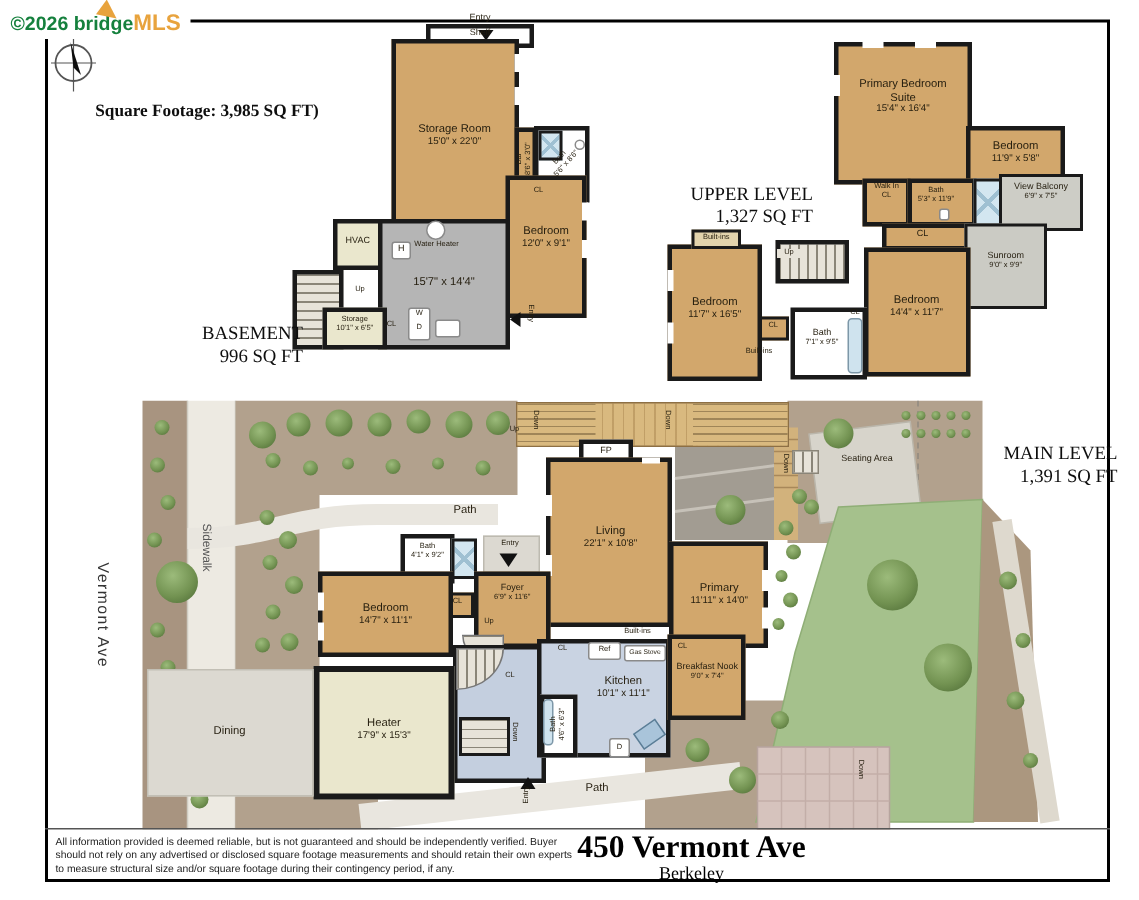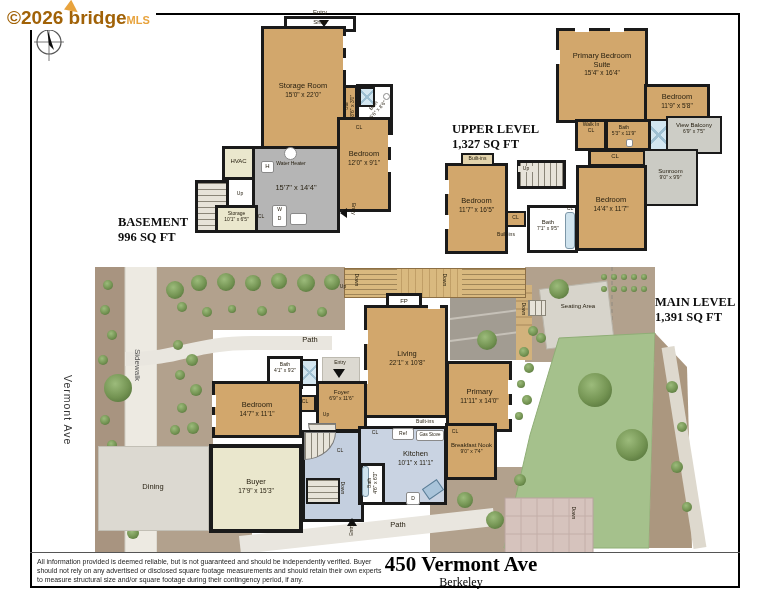--- a/index.html
+++ b/index.html
@@ -24,27 +24,27 @@
   .stairs-h{background:repeating-linear-gradient(to bottom,#8a8578 0,#8a8578 1px,transparent 1px,transparent 6px),#e7e3d9}
   .stairs-v{background:repeating-linear-gradient(to right,#8a8578 0,#8a8578 1px,transparent 1px,transparent 6px),#e7e3d9}
   .wood{background:repeating-linear-gradient(to right,rgba(120,80,30,.25) 0,rgba(120,80,30,.25) 1px,transparent 1px,transparent 7px),#d9b97f}
   .deckstair{background:repeating-linear-gradient(to bottom,rgba(90,70,40,.45) 0,rgba(90,70,40,.45) 1px,transparent 1px,transparent 5px),#d9b97f}
   .shower{position:absolute;border:2px solid #1a1a1a;
     background:linear-gradient(45deg,transparent 45%,#9fc0d2 45%,#9fc0d2 55%,transparent 55%),
                linear-gradient(-45deg,transparent 45%,#9fc0d2 45%,#9fc0d2 55%,transparent 55%),#d3e6f0}
   .fix{position:absolute;background:#fff;border:1px solid #8a8a8a;border-radius:2px}
   .tub{position:absolute;background:#cfe3ee;border:1px solid #7d97a8;border-radius:3px}
   .tri{position:absolute;width:0;height:0}
-  .level-title{position:absolute;text-align:left;font-family:"Liberation Serif",serif;
-    font-weight:bold;font-size:12.5px;line-height:1.2;color:#0e0e0e;z-index:7}
+  .level-title{position:absolute;text-align:right;font-family:"Liberation Serif",serif;
+    font-weight:normal;font-size:12.5px;line-height:1.2;color:#0e0e0e;z-index:7}
   .summary{position:absolute;left:34px;top:66px;width:208px;text-align:center;
     font-family:"Liberation Serif",serif;font-weight:bold;font-size:11.5px;line-height:1.55;color:#0e0e0e}
   .logo{position:absolute;left:5px;top:6px;background:#fff;padding:1px 6px 1px 2px;z-index:20;font-weight:bold}
-  .logo .g{color:#a16207;font-size:19px}
-  .logo .o{color:#e8a33d;font-size:11px}
+  .logo .g{color:#15803d;font-size:13px}
+  .logo .o{color:#e8a33d;font-size:15px}
   .logo-roof{position:absolute;left:60px;top:-6px;width:0;height:0;border-left:5px solid transparent;
     border-right:9px solid transparent;border-bottom:11px solid #e8a33d;transform:rotate(12deg)}
   .footer-line{position:absolute;left:30px;top:552px;width:710px;height:1px;background:#555}
   .disclaimer{position:absolute;left:37px;top:557px;width:346px;font-size:6.9px;line-height:1.32;color:#1c1c1c}
   .address{position:absolute;left:356px;top:553px;width:210px;text-align:center;font-family:"Liberation Serif",serif;color:#000}
   .address .street{font-size:21px;font-weight:bold;line-height:1.05;display:block}
   .address .city{font-size:12px;display:block}
   svg{position:absolute}
 </style>
 </head>
@@ -151,20 +151,21 @@
 </div>
 
 <svg style="left:30px;top:25px" width="38" height="44" viewBox="0 0 38 44">
   <circle cx="19" cy="17" r="12" fill="none" stroke="#555" stroke-width="1.2"></circle>
   <line x1="19" y1="1" x2="19" y2="36" stroke="#555" stroke-width="0.8"></line>
   <line x1="4" y1="17" x2="34" y2="17" stroke="#555" stroke-width="0.8"></line>
   <polygon points="17,3 24,25 19,20" fill="#0d0d0d"></polygon>
 </svg>
 
 <div class="summary">
+  <div>Square Footage: 3,985 SQ FT)</div>
 </div>
 
 <div class="level-title" style="left:118px;top:215px;width:84px">
   <div>BASEMENT</div>
   <div>996 SQ FT</div>
 </div>
 
 <div class="room white" style="left:284px;top:16px;width:72px;height:16px"></div>
 <div class="lbl tiny" style="left:292px;top:19px;width:56px">Shelf</div>
 <div class="lbl tiny" style="left:305px;top:9px;width:30px">Entry</div>
@@ -365,21 +366,21 @@
 </div>
 
 <div class="room blue" style="left:302px;top:430px;width:62px;height:92px;background:#c4cfdf"></div>
 <div class="abs stairs-v" style="left:304px;top:432px;width:32px;height:28px;border-radius:0 0 100% 0;border:1px solid #777"></div>
 <div class="lbl micro" style="left:332px;top:448px;width:16px">CL</div>
 <div class="abs stairs-h" style="left:306px;top:478px;width:34px;height:26px;border:2px solid #1a1a1a"></div>
 <div class="lbl micro" style="left:330px;top:485px;width:24px;transform:rotate(90deg)">Down</div>
 
 <div class="room cream" style="left:209px;top:444px;width:94px;height:89px;border-width:4px"></div>
 <div class="lbl" style="left:228px;top:478px;width:56px">
-  <span class="nm">Buyer</span>
+  <span class="nm">Heater</span>
   <span class="dm">17'9" x 15'3"</span>
 </div>
 
 <div class="abs" style="left:98px;top:446px;width:111px;height:85px;background:#dcd9d1;border:1px solid #c2bfb5"></div>
 <div class="lbl" style="left:123px;top:483px;width:60px">Dining</div>
 
 <div class="room blue" style="left:358px;top:426px;width:89px;height:79px"></div>
 <div class="lbl" style="left:388px;top:450px;width:55px">
   <span class="nm">Kitchen</span>
   <span class="dm">10'1" x 11'1"</span>

